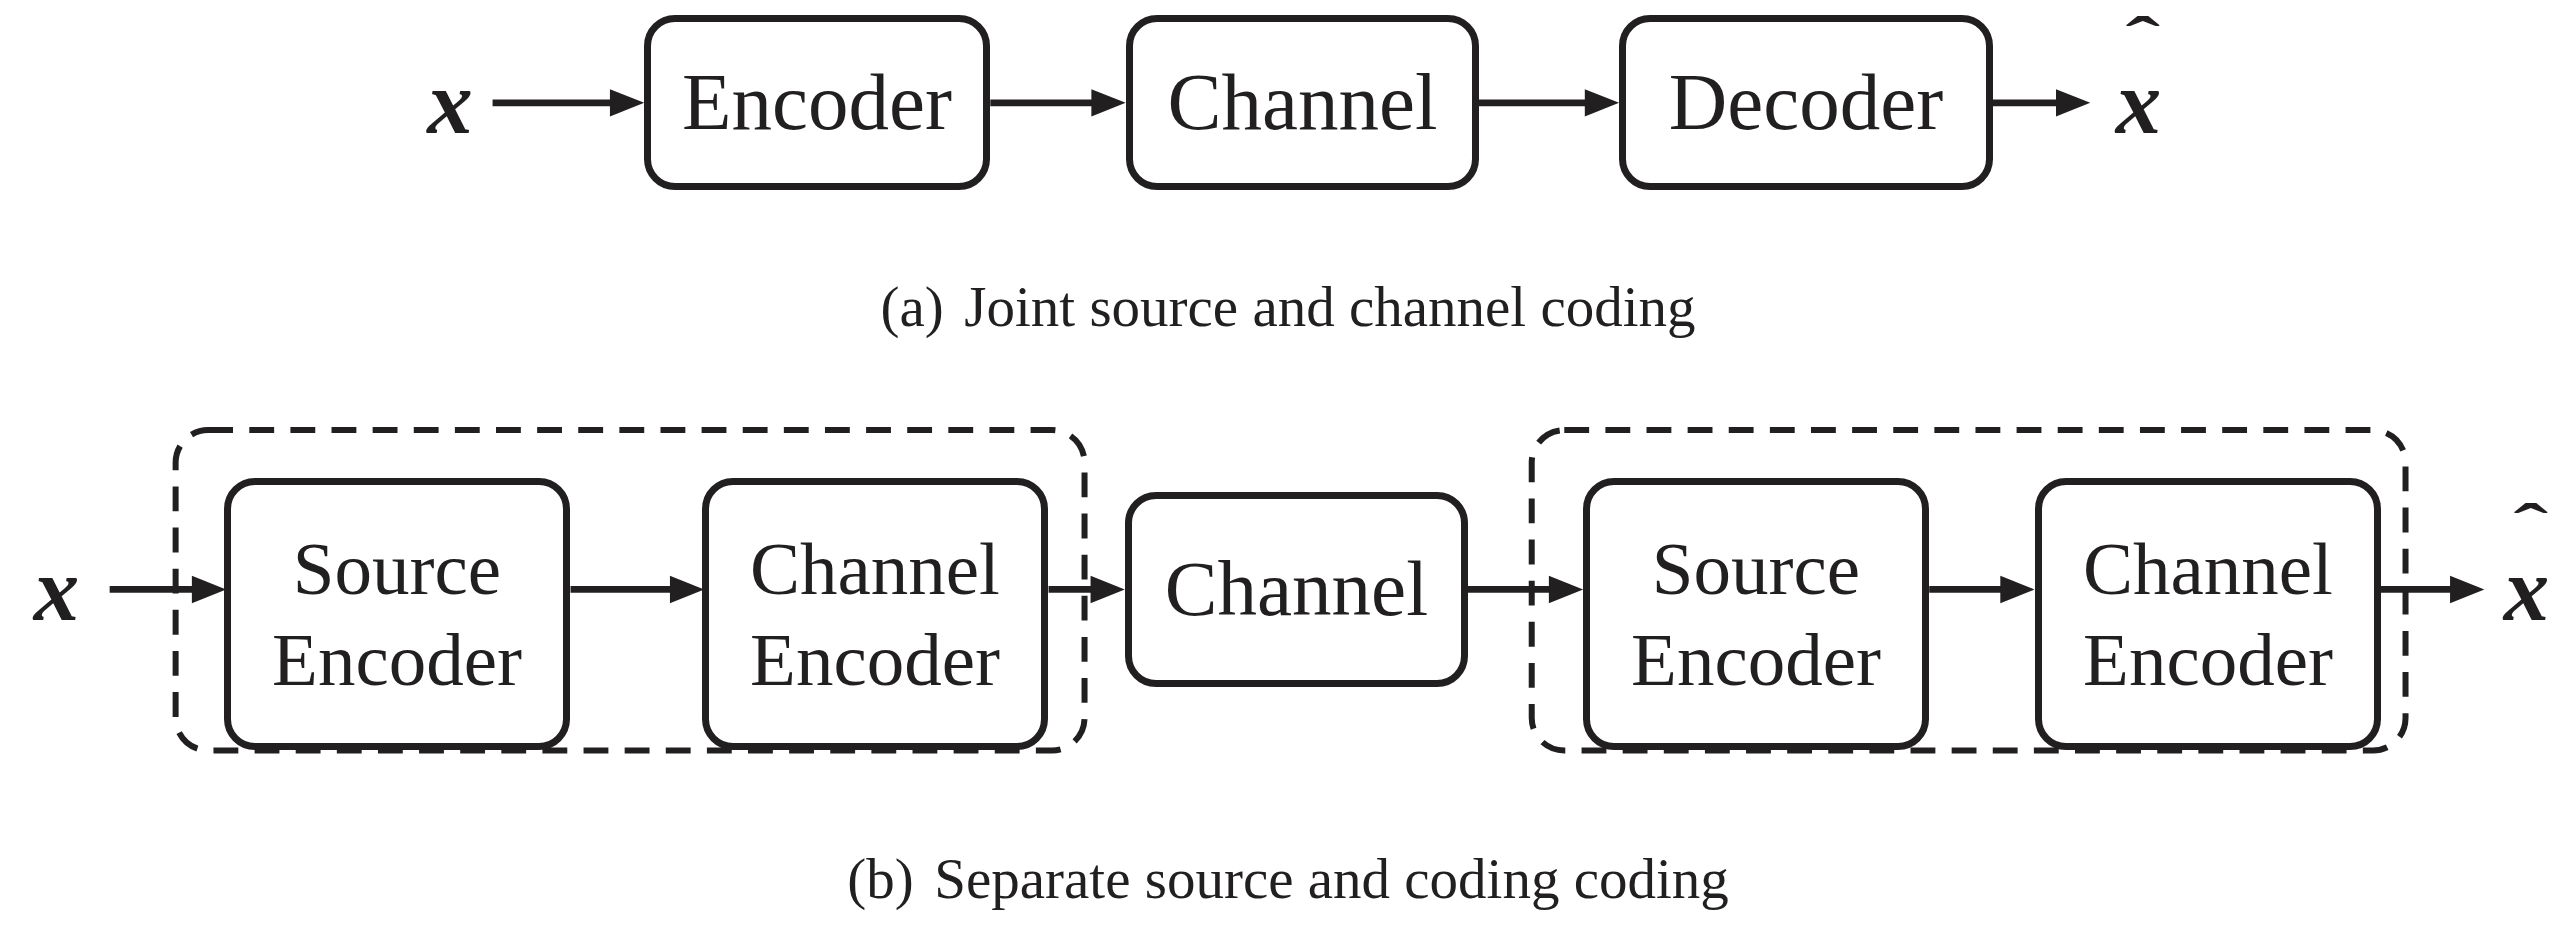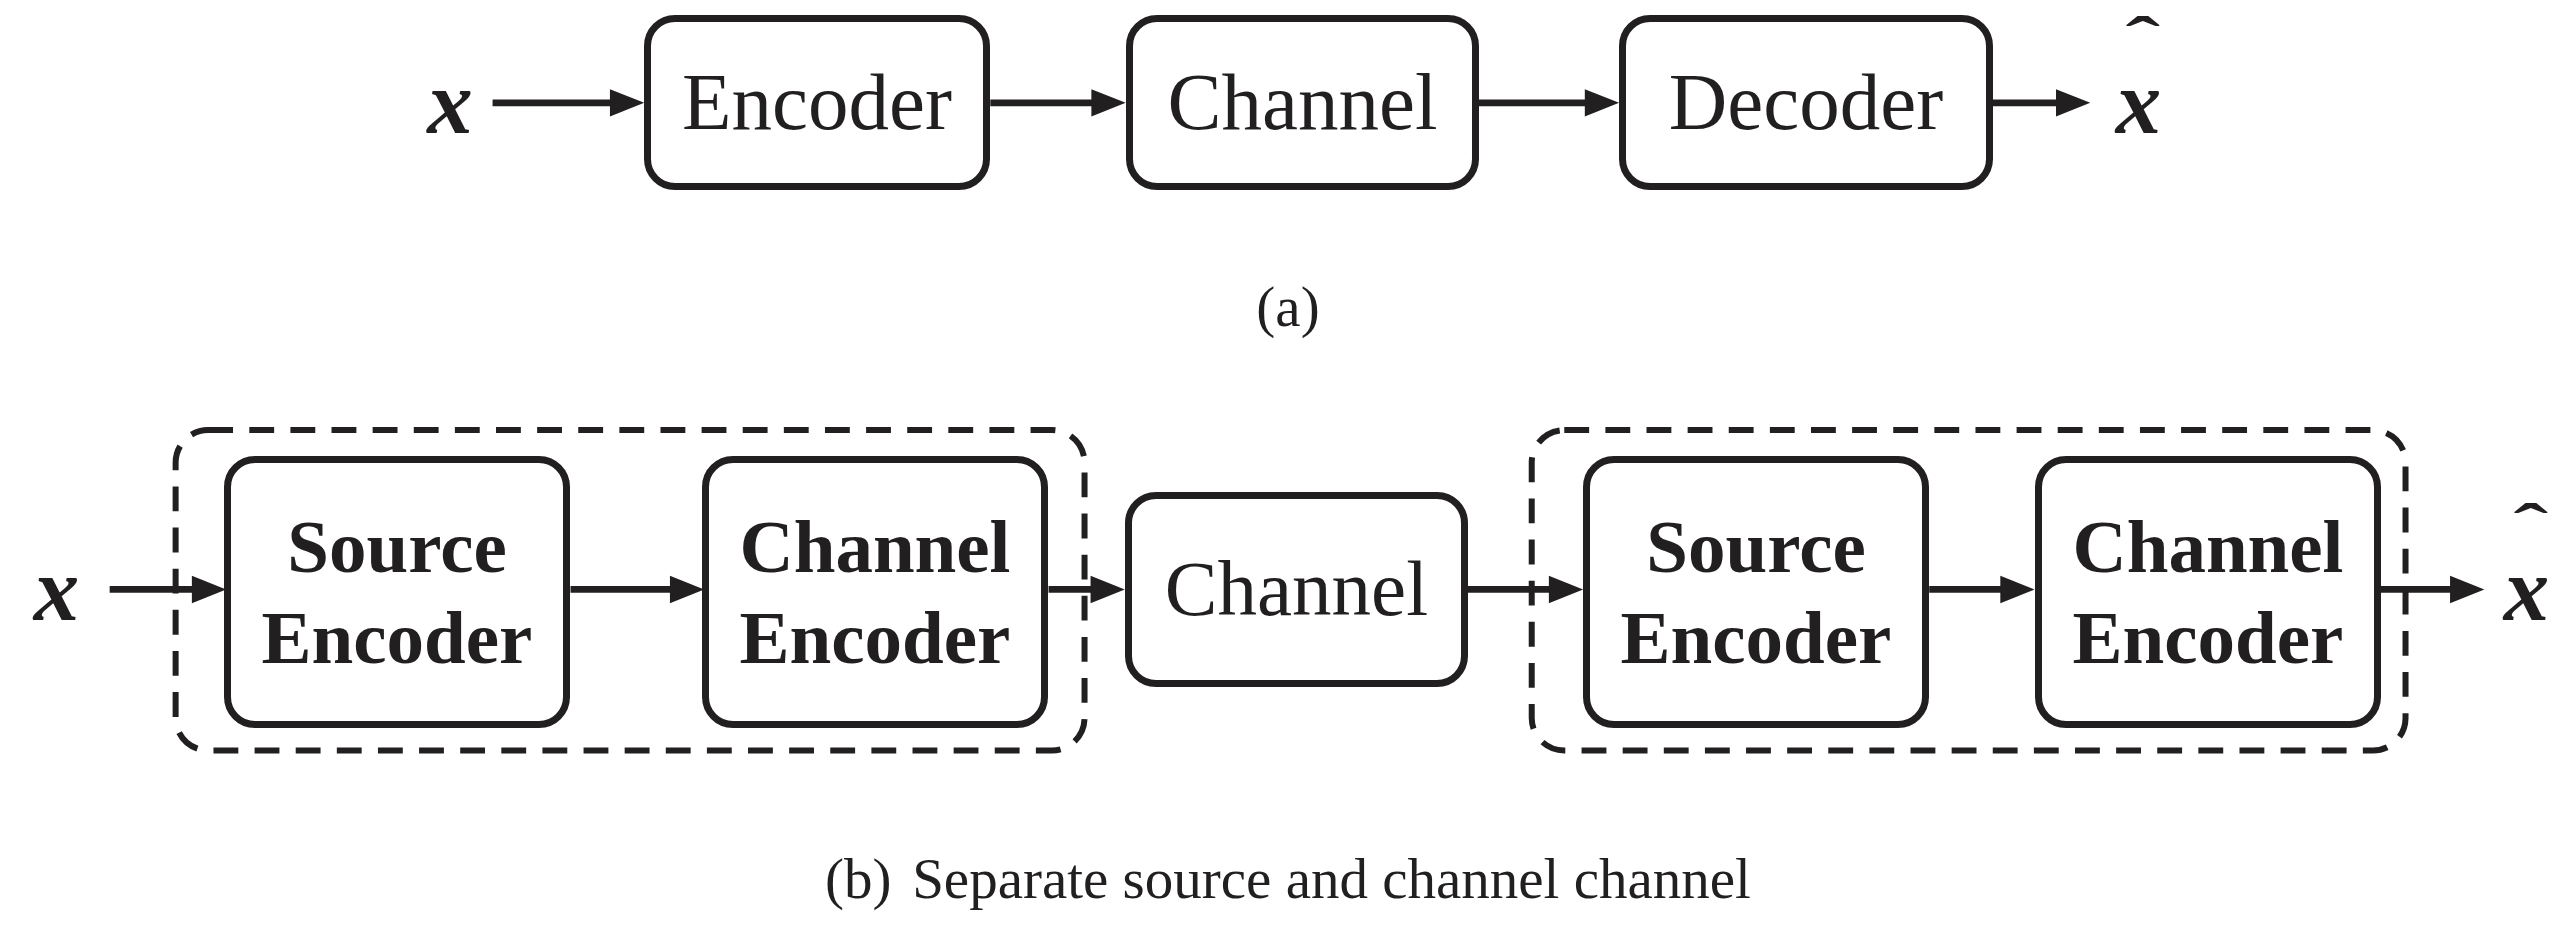--- a/index.html
+++ b/index.html
@@ -32,21 +32,21 @@
     box-sizing:border-box;
     border:7.7px solid var(--ink);
     border-radius:31px;
     background:var(--bg);
     display:flex; align-items:center; justify-content:center;
     text-align:center;
     color:var(--ink);
     font-family:"Liberation Serif", serif;
   }
   .box-a{ top:15.4px; height:175px; font-size:81px; line-height:1.05; }
-  .box-b{ top:456px; height:272px; font-size:75px; line-height:1.22;font-weight:bold; }
+  .box-b{ top:478px; height:272px; font-size:75px; line-height:1.22; }
   .box-mid{ top:492px; height:195px; font-size:79px; line-height:1.05; }
   .box .block-label{ display:block; padding:0 15.4px; }
   .var{
     position:absolute; z-index:2;
     display:flex; flex-direction:column;
     align-items:center; justify-content:flex-start;
     color:var(--ink);
     font-family:"Liberation Serif", serif;
     font-weight:700; font-style:italic;
     text-align:center;
@@ -142,20 +142,21 @@
     <span class="block-label">Decoder</span>
   </div>
 
   <div class="var" style="left:2087px; top:24px; width:103px;">
     <span class="hat">ˆ</span>
     <span class="base">x</span>
   </div>
 
   <div class="caption" style="top:272px;">
     <span>(a)</span>
+    <span>Joint source and channel coding</span>
   </div>
 
   <div class="var plain" style="left:15.4px; top:538px; width:82px;">
     <span class="base">x</span>
   </div>
 
   <div class="box box-b" style="left:224px; width:346px;">
     <span class="block-label">Source Encoder</span>
   </div>
 
@@ -175,17 +176,17 @@
     <span class="block-label">Channel Encoder</span>
   </div>
 
   <div class="var" style="left:2475px; top:511px; width:103px;">
     <span class="hat">ˆ</span>
     <span class="base">x</span>
   </div>
 
   <div class="caption" style="top:844px;">
     <span>(b)</span>
-    <span>Separate source and channel channel</span>
+    <span>Separate source and coding coding</span>
   </div>
 
 </div>
 
 
 </body></html>

